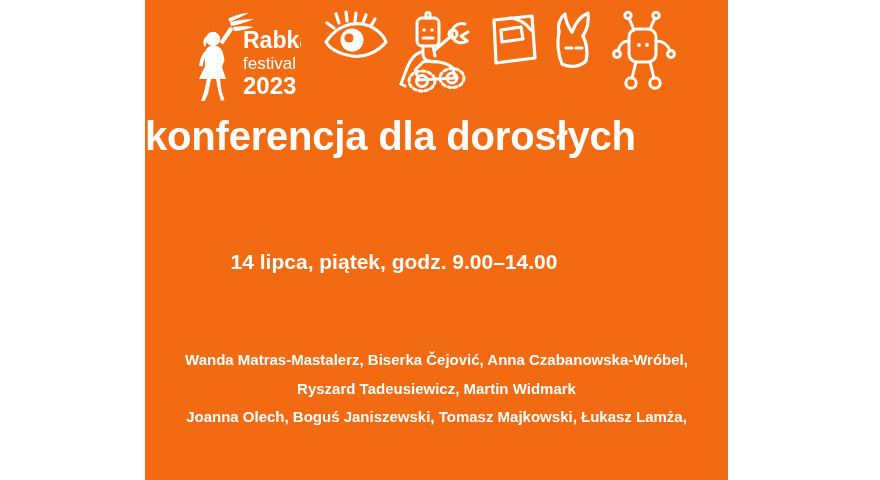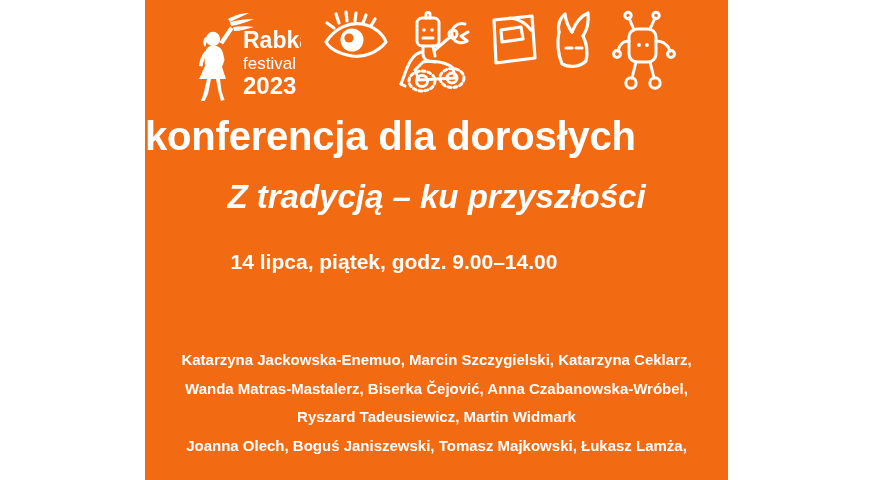--- a/index.html
+++ b/index.html
@@ -249,24 +249,22 @@
             <circle cx="19" cy="73" r="5.2"></circle>
             <path d="M38 52 L42 68"></path>
             <circle cx="43" cy="73" r="5.2"></circle>
           </svg>
         </div>
 
       </div>
     </div>
 
     <div class="headline">konferencja dla dorosłych</div>
-    <div class="subhead">Z tradycją – ku przyszłości</div>
     <div class="datetime">14 lipca, piątek, godz. 9.00–14.00</div>
 
     <div class="speakers">
-      <span class="sp-line">Katarzyna Jackowska-Enemuo, Marcin Szczygielski, Katarzyna Ceklarz,</span>
       <span class="sp-line">Wanda Matras-Mastalerz, Biserka Čejović, Anna Czabanowska-Wróbel,</span>
       <span class="sp-line">Ryszard Tadeusiewicz, Martin Widmark</span>
       <span class="sp-line">Joanna Olech, Boguś Janiszewski, Tomasz Majkowski, Łukasz Lamża,</span>
     </div>
 
   </div>
 </div>
 
 </body></html>

